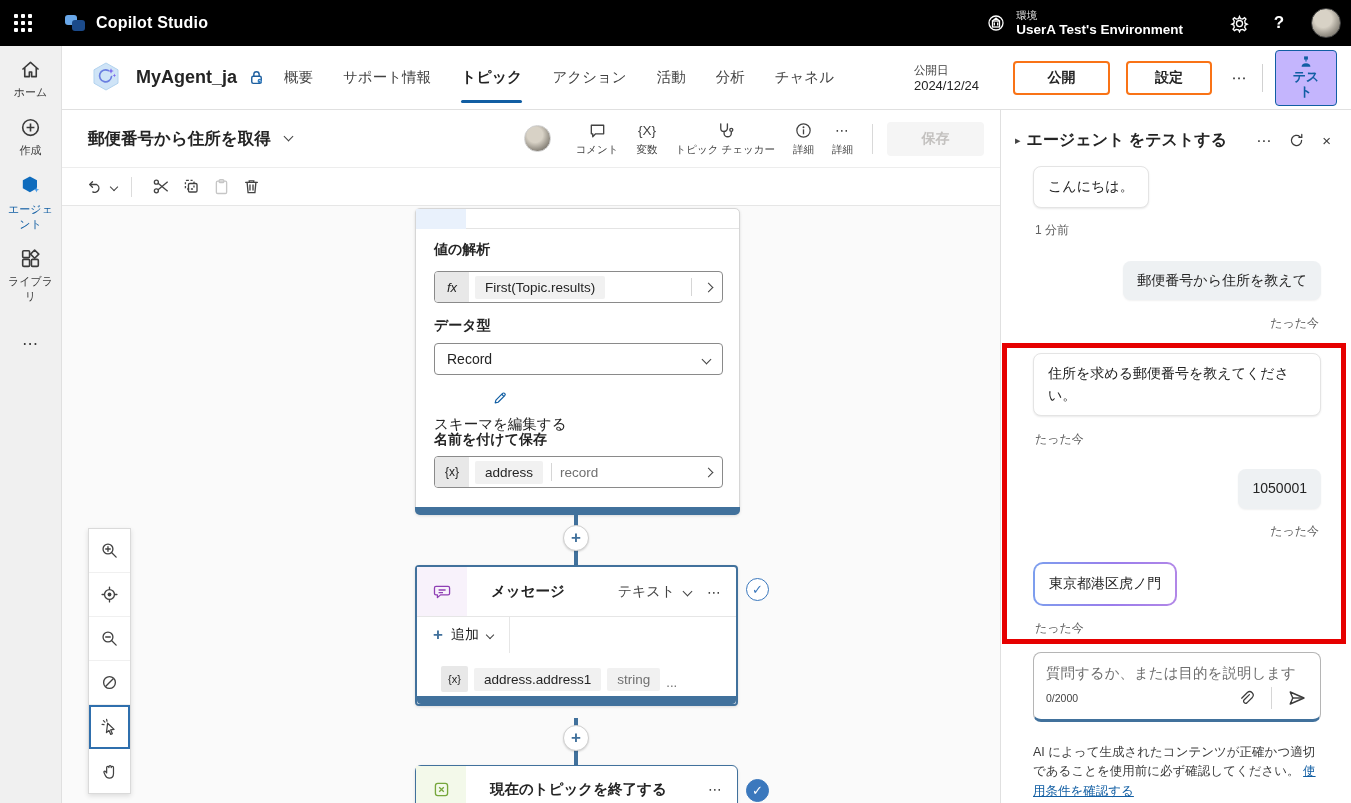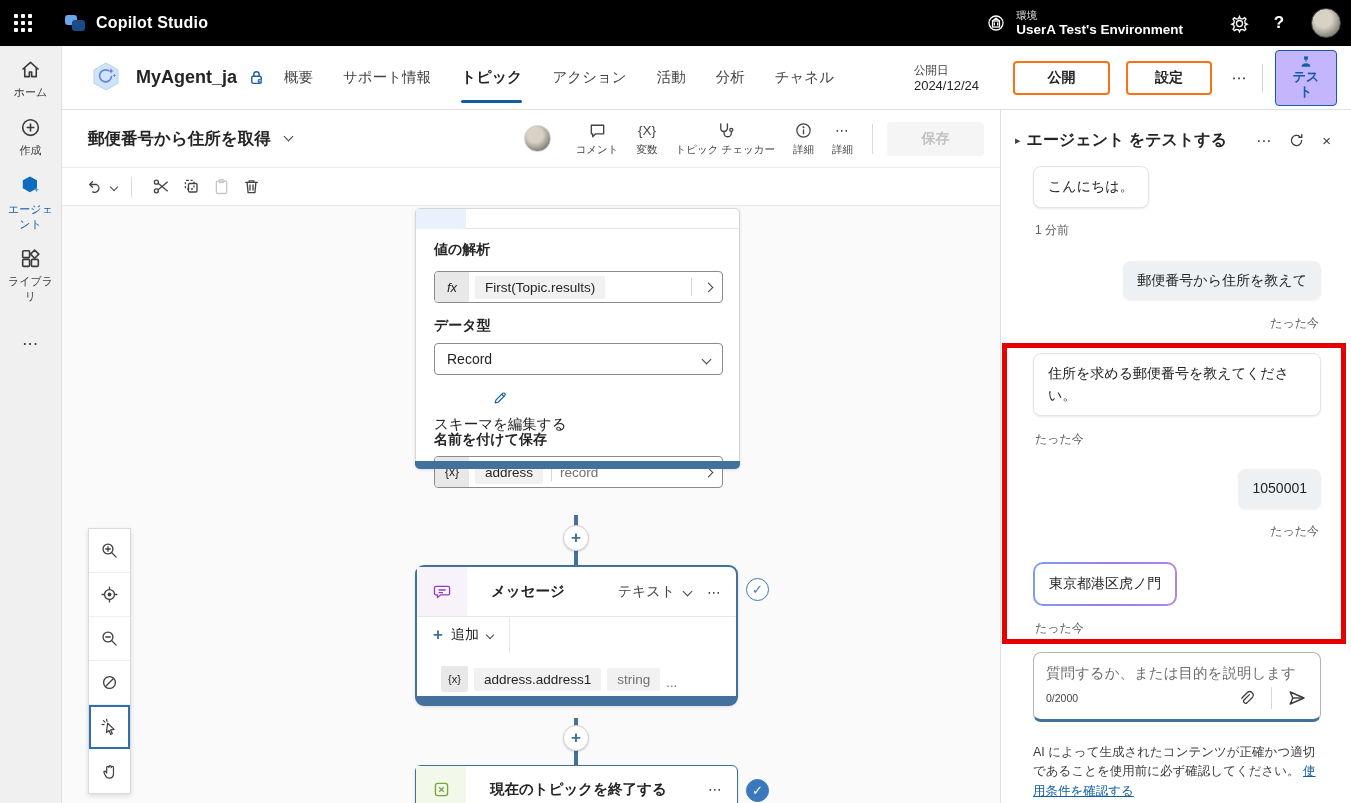--- a/index.html
+++ b/index.html
@@ -67,42 +67,42 @@
 
   .edit-toolbar { height:38px; display:flex; align-items:center; padding:0 0 0 24px; border-bottom:1px solid #e6e6e6; color:#424242; }
   .et-undo { display:flex; align-items:center; gap:7px; cursor:pointer; }
   .et-div { width:1px; height:20px; background:#dcdcdc; margin:0 14px; }
   .et-icon { width:30px; height:30px; display:flex; align-items:center; justify-content:center; cursor:pointer; }
   .et-icon.disabled { cursor:default; }
 
   
   .canvas { position:relative; height:597px; background:#fafafa; overflow:hidden; }
   .node-card { position:absolute; background:#fff; box-shadow:0 1px 3px rgba(0,0,0,.12); }
-  .card1 { left:353px; top:2px; width:325px; height:261px; border:1px solid #d6d6d6; border-radius:5px; }
+  .card1 { left:353px; top:2px; width:325px; height:307px; border:1px solid #d6d6d6; border-radius:5px; }
   .card1-head { height:20px; border-bottom:1px solid #e4e4e4; position:relative; }
   .card1-head .icell { position:absolute; left:0; top:0; width:50px; height:20px; background:#e9f1fc; }
   .f-label { position:absolute; left:18px; font-size:14px; font-weight:bold; color:#242424; }
   .field { position:absolute; left:18px; width:289px; height:32px; border:1px solid #8a8a8a; border-radius:4px; background:#fff; display:flex; align-items:center; overflow:hidden; cursor:pointer; }
   .field .prefix { width:34px; align-self:stretch; background:#e8e8e8; display:flex; align-items:center; justify-content:center; font-size:12px; color:#242424; flex:none; }
   .field .prefix.fx { font-style:italic; font-size:13px; }
   .chip { background:#f1f1f1; border-radius:2px; padding:4px 10px; font-size:13.5px; margin-left:6px; white-space:nowrap; }
   .chip.gray { color:#707070; }
   .field .spacer { flex:1; }
   .field .fdiv { width:1px; height:18px; background:#d6d6d6; margin-right:2px; }
   .field .chevzone { width:28px; display:flex; align-items:center; justify-content:center; color:#424242; flex:none; }
   .selectbox { position:absolute; left:18px; width:289px; height:32px; border:1px solid #8a8a8a; border-radius:4px; display:flex; align-items:center; padding:0 12px; font-size:14px; cursor:pointer; }
   .selectbox .spacer { flex:1; }
   .schema-link { position:absolute; left:18px; display:flex; align-items:center; gap:9px; font-size:14.5px; color:#242424; cursor:pointer;flex-direction:column; }
   .bottombar { position:absolute; left:-1px; right:-1px; bottom:-1px; height:8px; background:#41719c; border-radius:0 0 5px 5px; }
   .bottombar.b2 { left:0; right:0; bottom:0; border-radius:0 0 4px 4px; }
 
   .connector { position:absolute; left:512px; width:4px; background:#41719c; }
   .plus-circle { position:absolute; left:501px; width:26px; height:26px; background:#fff; border:1px solid #cfcfcf; border-radius:50%; box-shadow:0 1px 2px rgba(0,0,0,.15); display:flex; align-items:center; justify-content:center; color:#41719c; font-size:17px; font-weight:bold; cursor:pointer; z-index:3; }
 
-  .card2 { left:353px; top:359px; width:323px; height:141px; border:2px solid #41719c; border-radius:9px; }
+  .card2 { left:353px; top:359px; width:323px; height:141px; border:2px solid #41719c; border-radius:4px; }
   .card2-head { height:50px; display:flex; align-items:center; border-bottom:1px solid #e6e6e6; }
   .icell2 { width:50px; align-self:stretch; background:#f8f2fb; display:flex; align-items:center; justify-content:center; flex:none; }
   .icell2.green { background:#f3f9ea; }
   .card2-title { font-size:14.5px; font-weight:bold; margin-left:24px; }
   .mode { margin-left:auto; display:flex; align-items:center; gap:9px; color:#424242; font-size:14px; cursor:pointer; }
   .head-more { margin:0 14px 0 16px; color:#424242; font-size:14px; letter-spacing:1px; cursor:pointer; }
   .add-row { height:36px; display:flex; align-items:center; padding-left:16px; }
   .add-btn { display:flex; align-items:center; gap:8px; cursor:pointer; }
   .add-plus { color:#41719c; font-size:17px; font-weight:bold; }
   .add-lbl { font-size:14px; color:#242424; }

